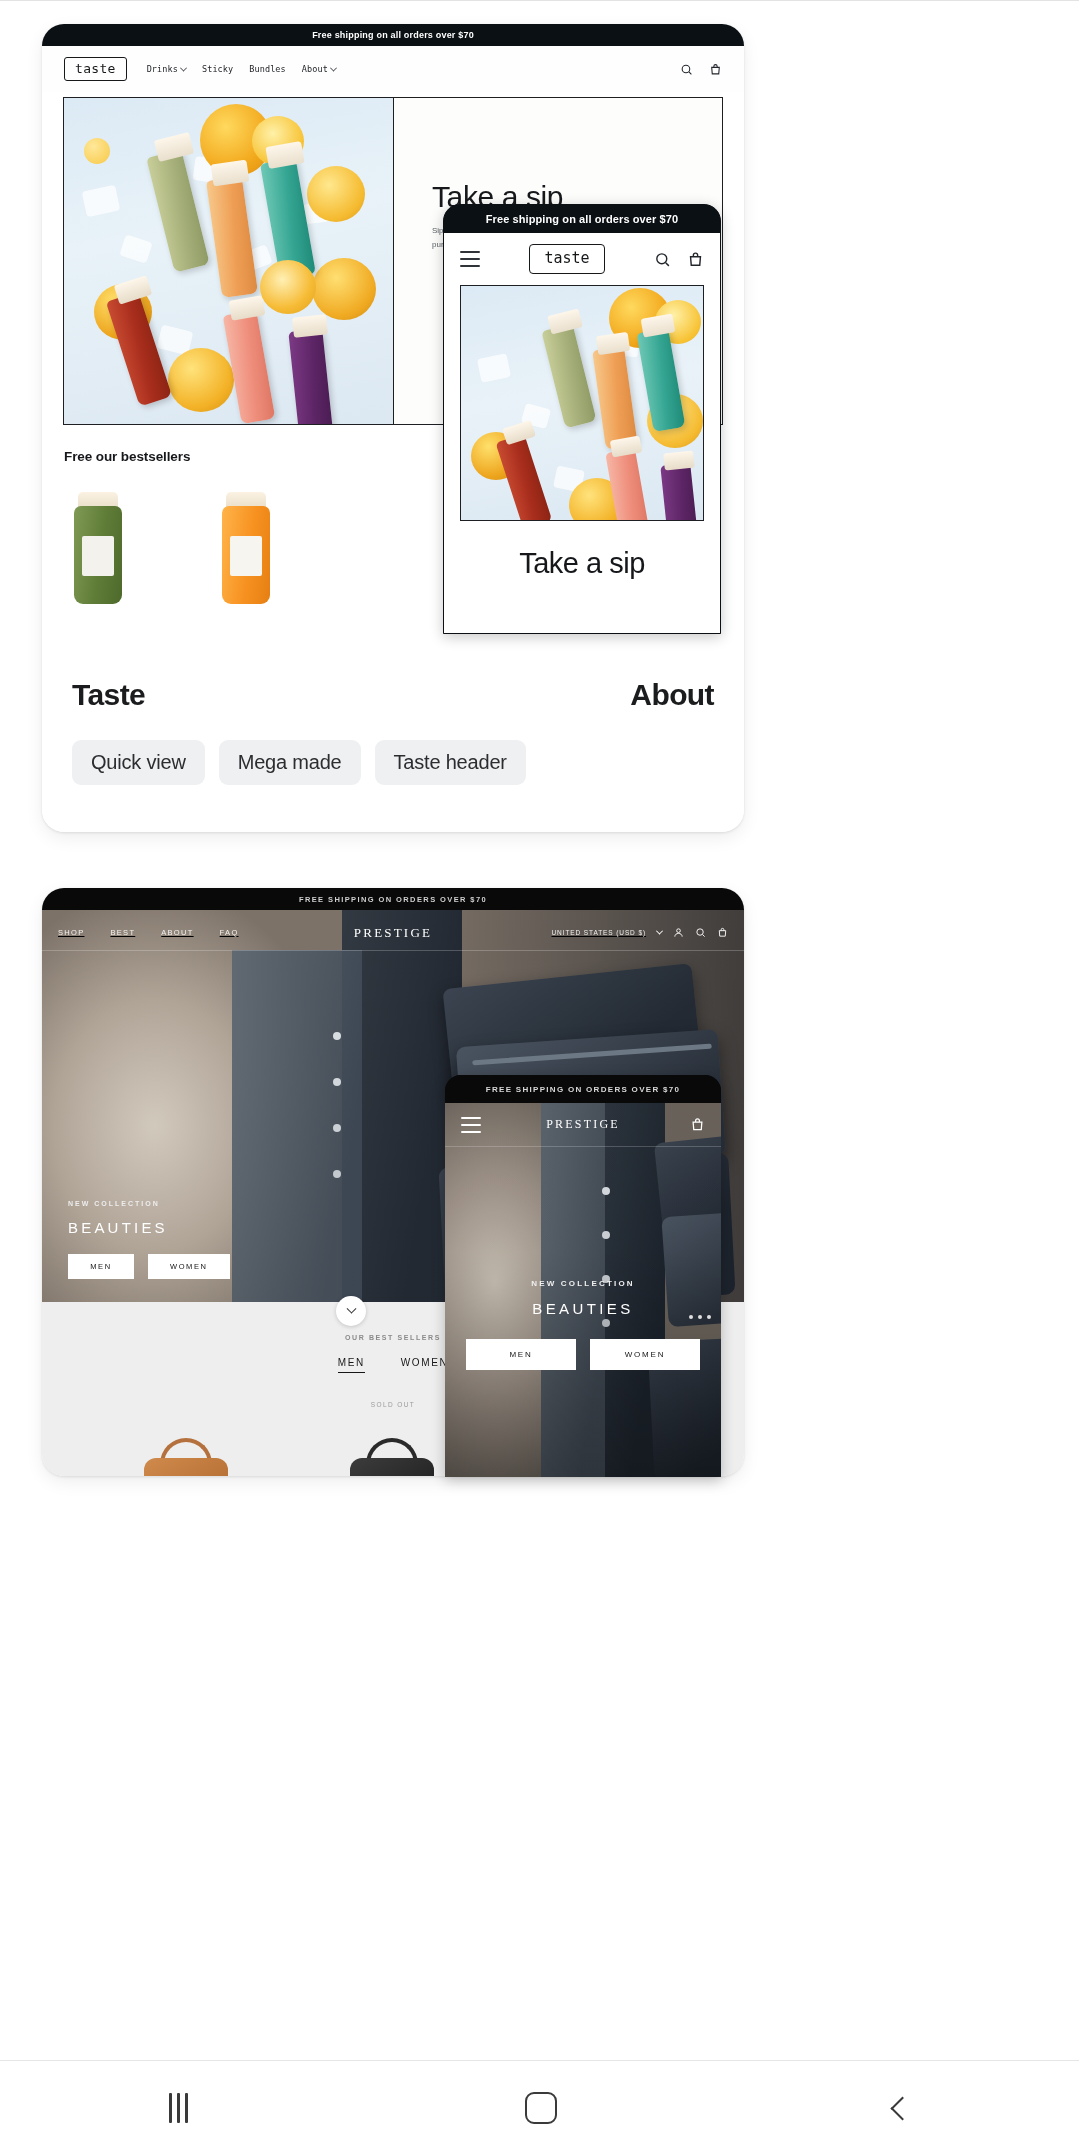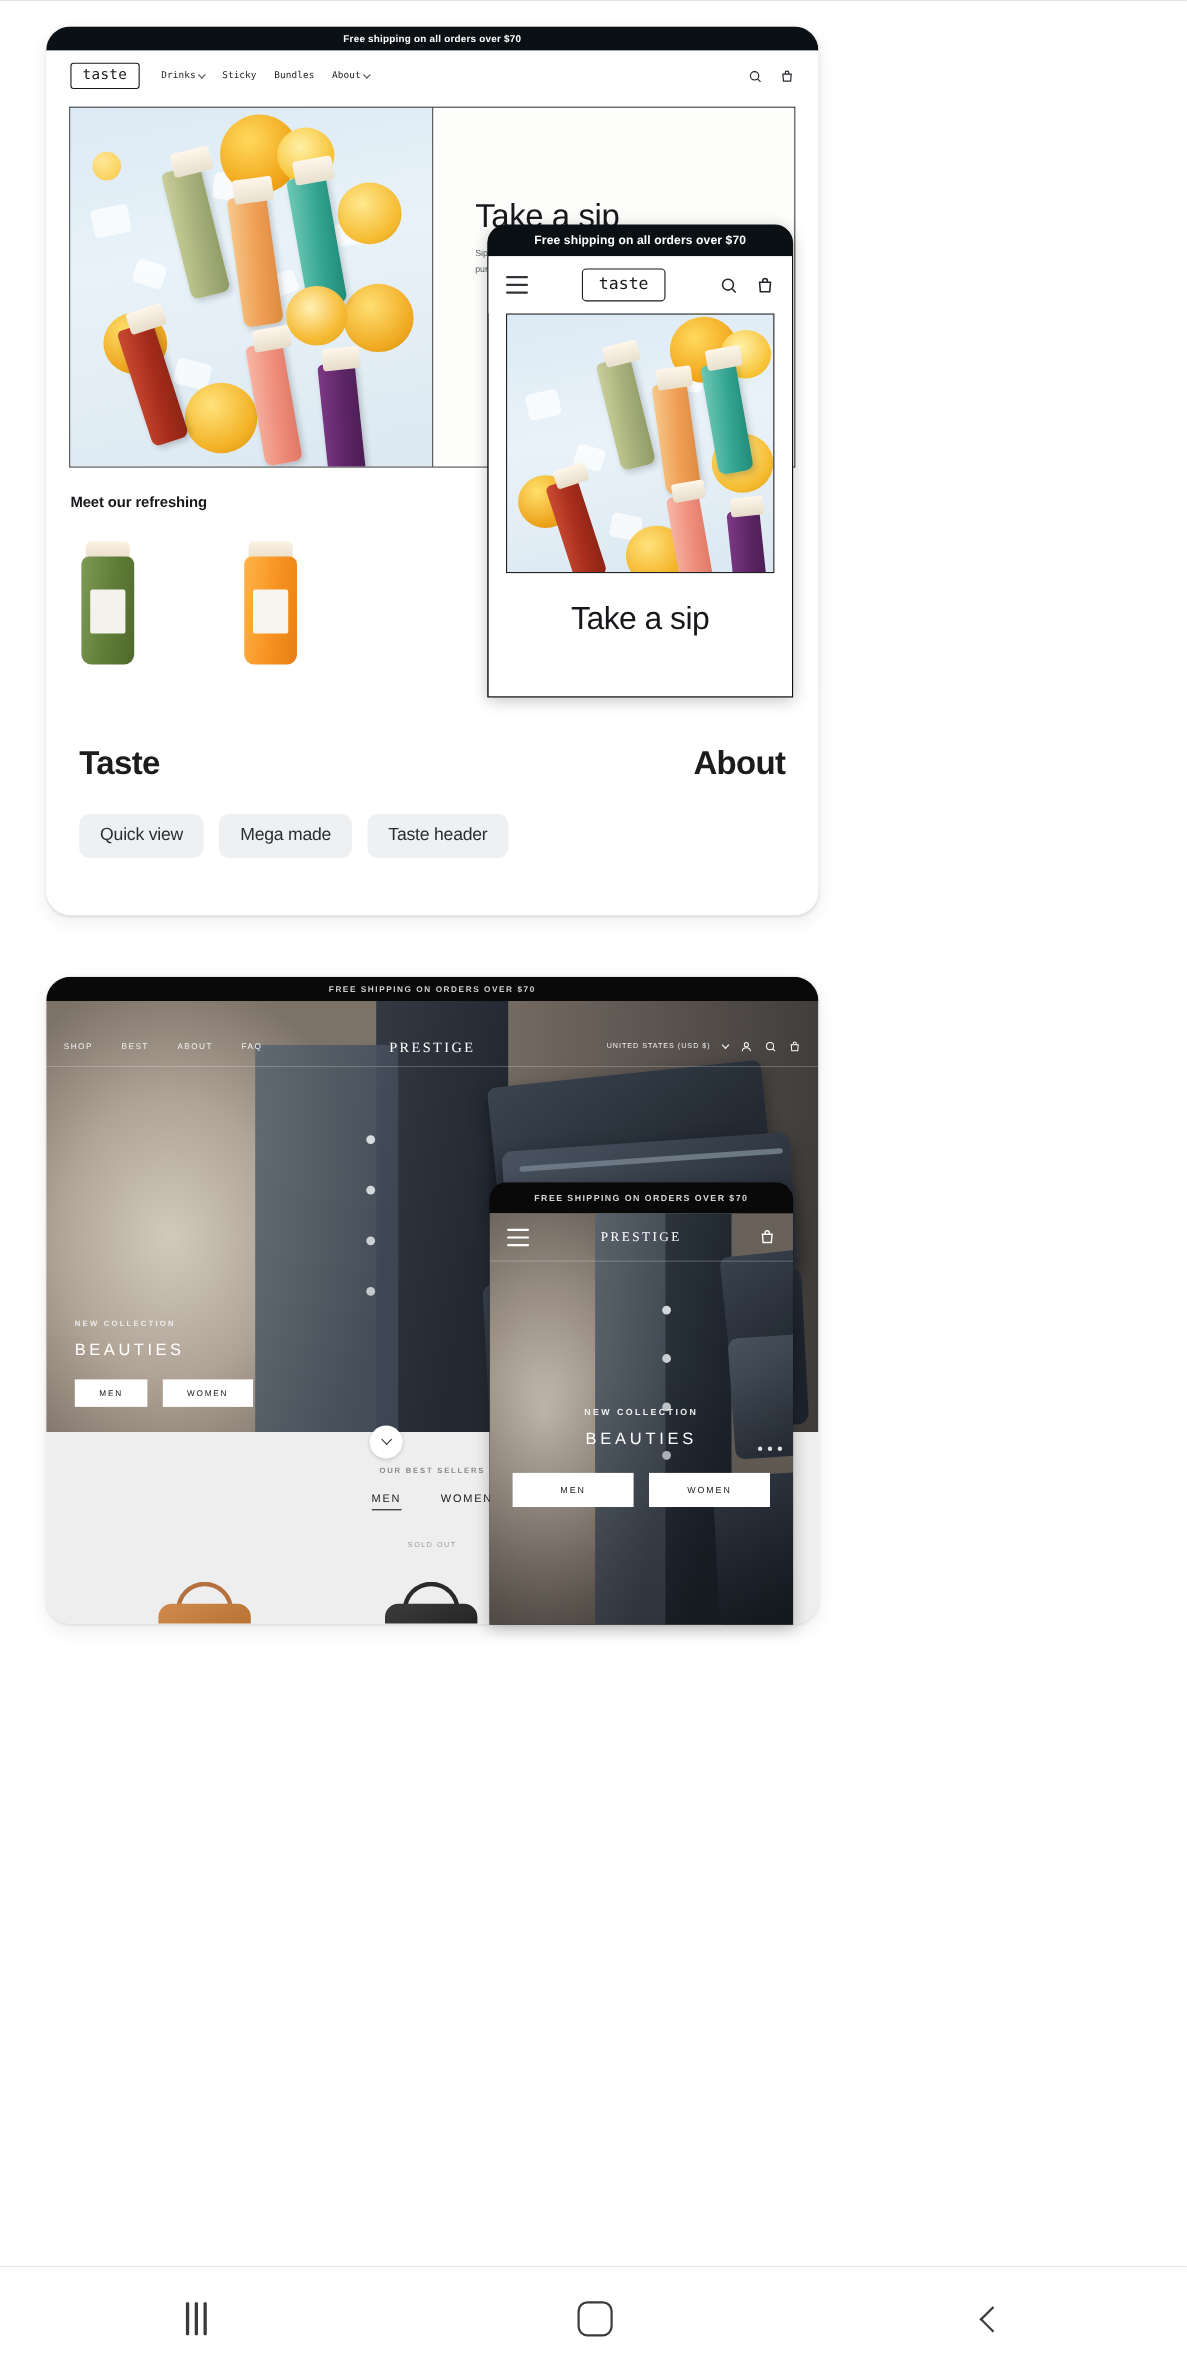--- a/index.html
+++ b/index.html
@@ -100,21 +100,21 @@
   }
   .t-title-row {
     position: absolute; left: 30px; top: 40px; width: 642px;
     display: flex; justify-content: space-between; align-items: baseline;
   }
   .t-title { font-size: 30px; font-weight: 700; color: #1b1c1e; letter-spacing: -.6px; }
   .t-price { font-size: 30px; font-weight: 700; color: #1b1c1e; letter-spacing: -.6px; }
   .chips { position: absolute; left: 30px; top: 102px; display: flex; gap: 14px; }
   .chip {
     background: #eff0f2; border-radius: 9px; padding: 11px 19px;
-    font-size: 16px; color: #2b2d30; white-space: nowrap; letter-spacing: -.2px;
+    font-size: 20px; color: #2b2d30; white-space: nowrap; letter-spacing: -.2px;
   }
 
   
   #taste-phone {
     position: absolute; left: 443px; top: 204px; width: 278px; height: 430px;
     background: #0b1014; border-radius: 17px 17px 0 0;
     box-shadow: 0 3px 14px rgba(0,0,0,.22);
     overflow: hidden; border: 1px solid #0b1014;
   }
   .p-announce {
@@ -154,23 +154,24 @@
   }
   .pr-hero {
     position: absolute; left: 0; top: 22px; width: 702px; height: 392px;
     overflow: hidden;
     background:
       radial-gradient(ellipse 300px 260px at 22% 40%, #cdc4ba 0%, #a89c90 45%, #6d645c 100%),
       linear-gradient(100deg,#b9 afa4 0%, #8d8378 30%, #3c4450 52%, #2b323d 75%, #1d232c 100%);
   }
   .pr-photo { position: absolute; inset: 0; }
   .pr-nav {
-    position: absolute; left: 0; top: 24px; width: 702px; height: 36px;
+    position: absolute; left: 0; top: 5px; width: 702px; height: 36px;
     display: flex; align-items: center; padding: 0 16px;
     border-bottom: 1px solid rgba(255,255,255,.22);
+    text-decoration: underline;
   }
   .pr-nav .lnk {
     color: #f2f2f2; font-size: 7.5px; letter-spacing: 1.3px; margin-right: 26px;
     font-weight: 500;
   }
   .pr-brand {
     position: absolute; left: 0; right: 0; text-align: center;
     font-family: "Liberation Serif", serif; color: #fff;
     font-size: 13px; letter-spacing: 2.2px;
   }
@@ -349,21 +350,21 @@
 
     <div class="t-hero-right">
       <div class="big">Take a sip</div>
       <div class="sub">
         <div>Sip into something refreshing, made</div>
         <div>pure and squeezed with care.</div>
       </div>
     </div>
   </div>
 
-  <div class="t-bs-title">Meet our refreshing</div>
+  <div class="t-bs-title">Free our bestsellers</div>
 
   <div class="t-prods">
     <div class="pbottle">
       <div class="cap" style="left:14px;top:0;width:40px;height:16px;border-radius:5px 5px 2px 2px;background:linear-gradient(#fbf2e3,#eadfc9);"></div>
       <div class="bottle" style="left:10px;top:14px;width:48px;height:98px;border-radius:7px 7px 9px 9px;background:linear-gradient(98deg,#7f9a54,#5f7c37 55%,#4e6a2c);"></div>
       <div style="position:absolute;left:18px;top:44px;width:32px;height:40px;background:#f4f2ec;border-radius:2px;"></div>
     </div>
     <div class="pbottle">
       <div class="cap" style="left:14px;top:0;width:40px;height:16px;border-radius:5px 5px 2px 2px;background:linear-gradient(#fbf2e3,#eadfc9);"></div>
       <div class="bottle" style="left:10px;top:14px;width:48px;height:98px;border-radius:7px 7px 9px 9px;background:linear-gradient(98deg,#ffb44a,#f79221 55%,#e67f12);"></div>

